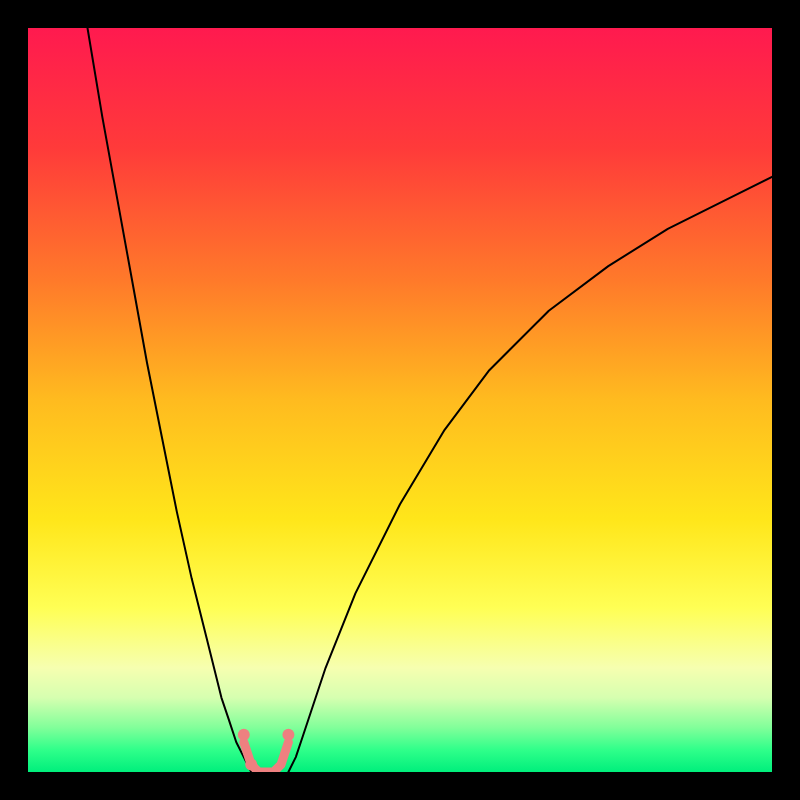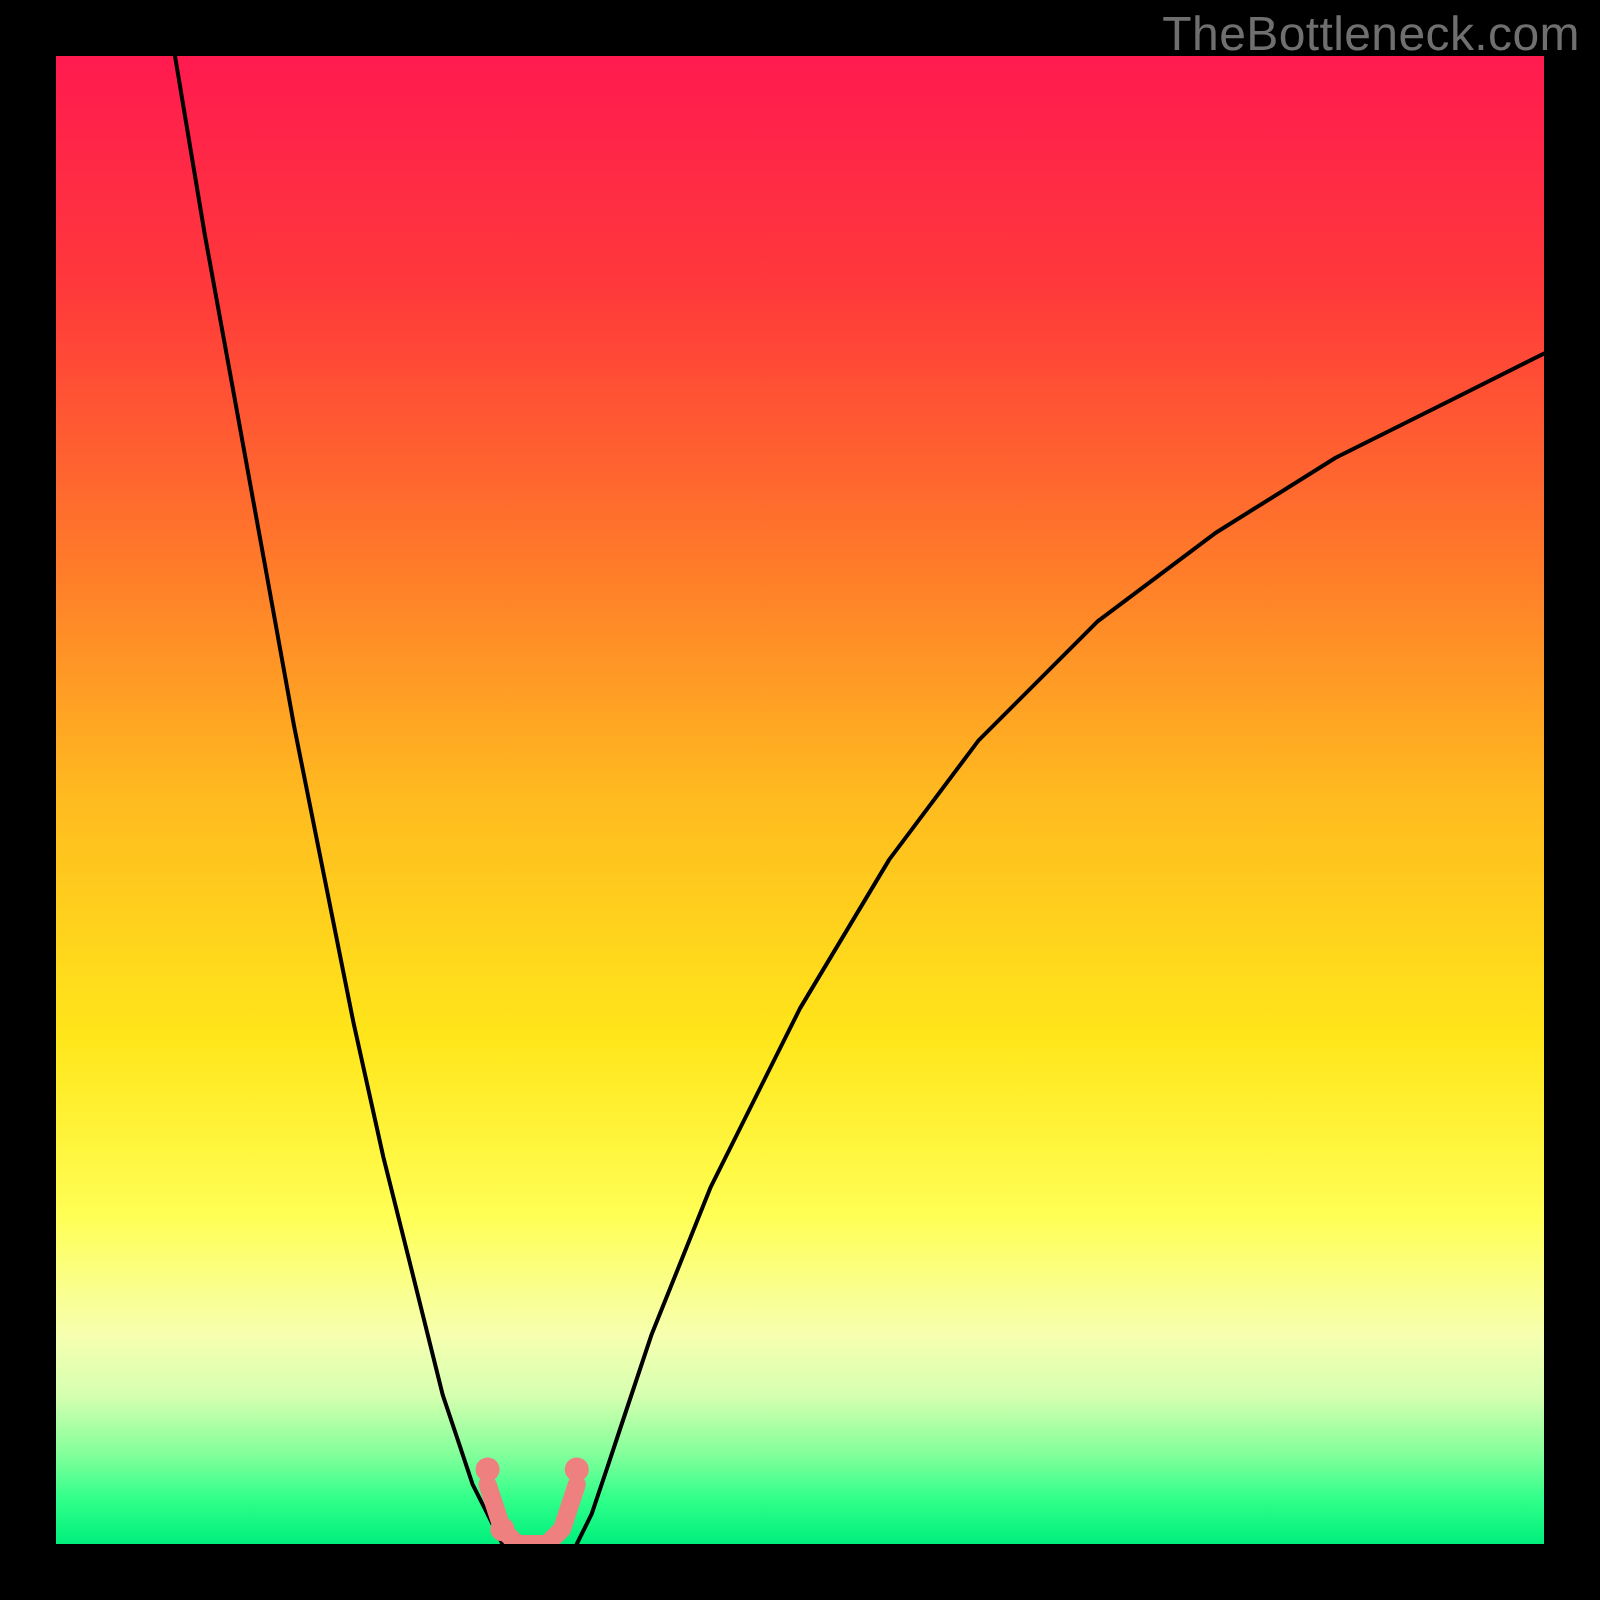--- a/index.html
+++ b/index.html
@@ -64,14 +64,13 @@
           <path d="M215.8 714.2 L223.2 736.6 L230.6 744.0 L238.1 744.0 L245.5 744.0 L253.0 736.6 L260.4 714.2" fill="none" stroke="#ee8080" stroke-width="9" stroke-linecap="round" stroke-linejoin="round"></path>
         </g>
       <g id="marker-layer">
           <circle cx="215.8" cy="706.8" r="6" fill="#ee8080"></circle>
           <circle cx="223.2" cy="736.6" r="6" fill="#ee8080"></circle>
           <circle cx="260.4" cy="706.8" r="6" fill="#ee8080"></circle>
         </g>
     </svg>
   </div>
 
-  <div class="watermark">TheBottleneck.com</div>
 </div>
 
 </body></html>

